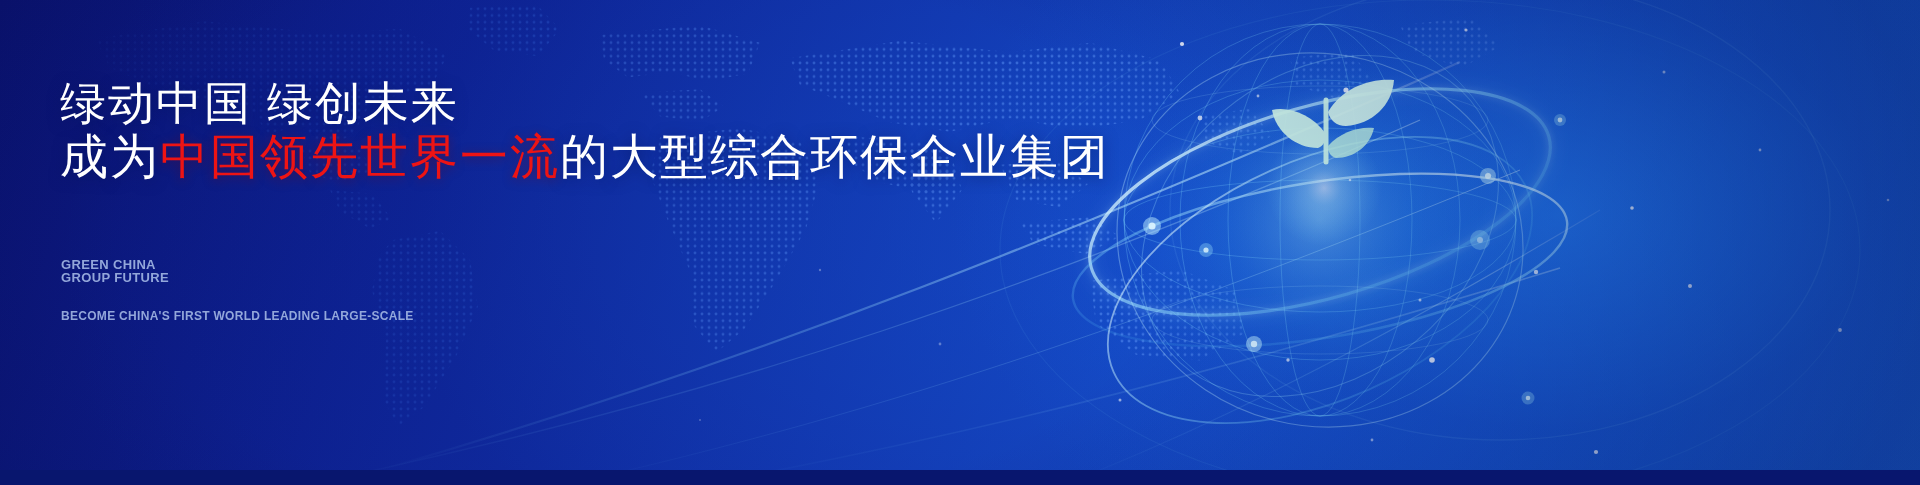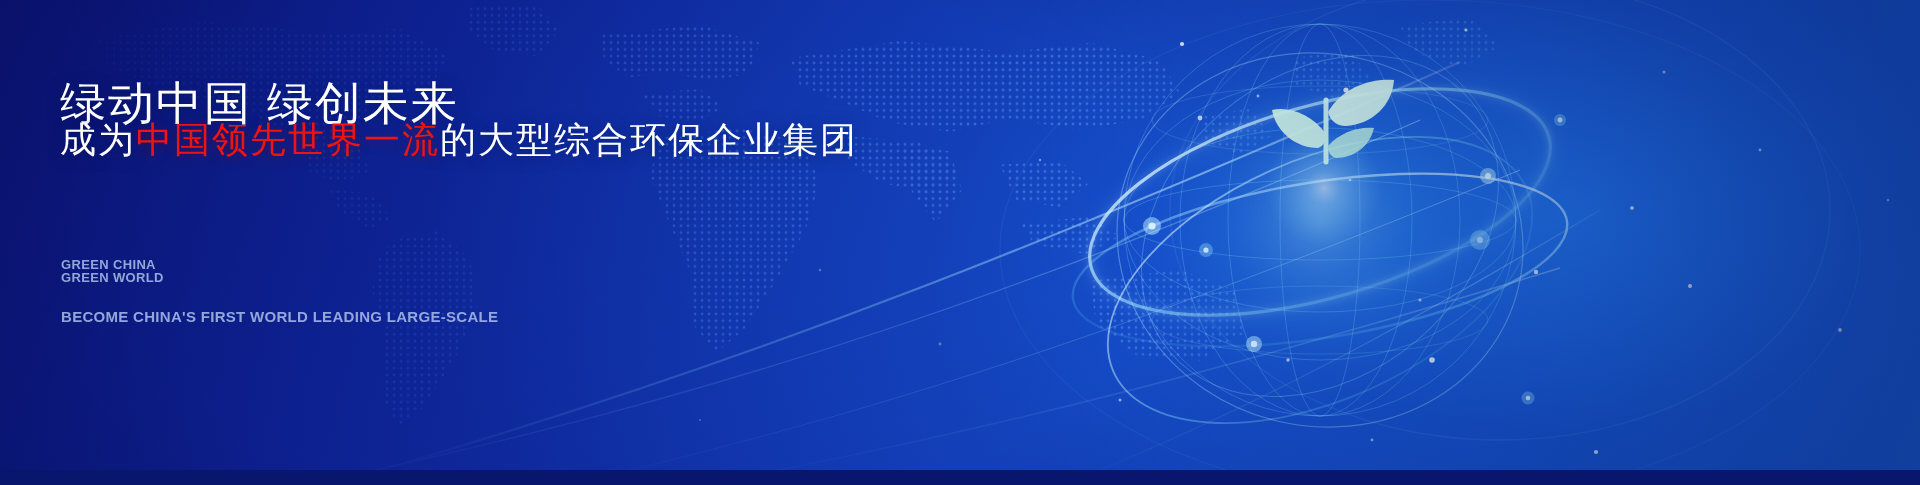--- a/index.html
+++ b/index.html
@@ -29,35 +29,35 @@
   
   .textblock{position:absolute;left:60px;top:0;width:1000px;height:485px;}
 
   .headline1{
     position:absolute;left:0;top:80px;
     font-size:46px;line-height:1;color:#ffffff;letter-spacing:2px;font-weight:400;
     text-shadow:0 2px 14px rgba(0,20,90,.55);
     white-space:nowrap;
   }
   .headline2{
-    position:absolute;left:0;top:122px;
-    font-size:36px;line-height:1;letter-spacing:2px;font-weight:400;color:#ffffff;
+    position:absolute;left:0;top:133px;
+    font-size:48px;line-height:1;letter-spacing:2px;font-weight:400;color:#ffffff;
     text-shadow:0 2px 14px rgba(0,20,90,.55);
     white-space:nowrap;
   }
   .hl-red{color:#ee1414;text-shadow:0 2px 12px rgba(120,0,0,.45);}
 
   .en-slogan{
     position:absolute;left:1px;top:258px;
     font-size:13px;line-height:13px;font-weight:bold;letter-spacing:.35px;
     color:#9fb3e2;opacity:.92;
   }
   .en-desc{
     position:absolute;left:1px;top:310px;
-    font-size:15px;line-height:13px;font-weight:bold;letter-spacing:.3px;
+    font-size:12px;line-height:13px;font-weight:bold;letter-spacing:.3px;
     color:#9fb3e2;opacity:.92;
   }
   .en-slogan div,.en-desc div{white-space:nowrap;}
 
   
   .vignette{position:absolute;inset:0;pointer-events:none;
     background:radial-gradient(ellipse 1300px 700px at 640px 240px, rgba(0,0,0,0) 40%, rgba(3,10,60,.35) 100%);}
 </style>
 </head>
 <body>
@@ -266,21 +266,21 @@
   <div class="vignette"></div>
 
   <div class="textblock">
 
     <div class="headline1">绿动中国 绿创未来</div>
 
     <div class="headline2"><span>成为</span><span class="hl-red">中国领先世界一流</span><span>的大型综合环保企业集团</span></div>
 
     <div class="en-slogan">
       <div>GREEN CHINA</div>
-      <div>GREEN WORLD</div>
+      <div>GROUP FUTURE</div>
     </div>
 
     <div class="en-desc">
       <div>BECOME CHINA'S FIRST WORLD LEADING LARGE-SCALE</div>
     </div>
 
   </div>
 </div>
 
 </body></html>

